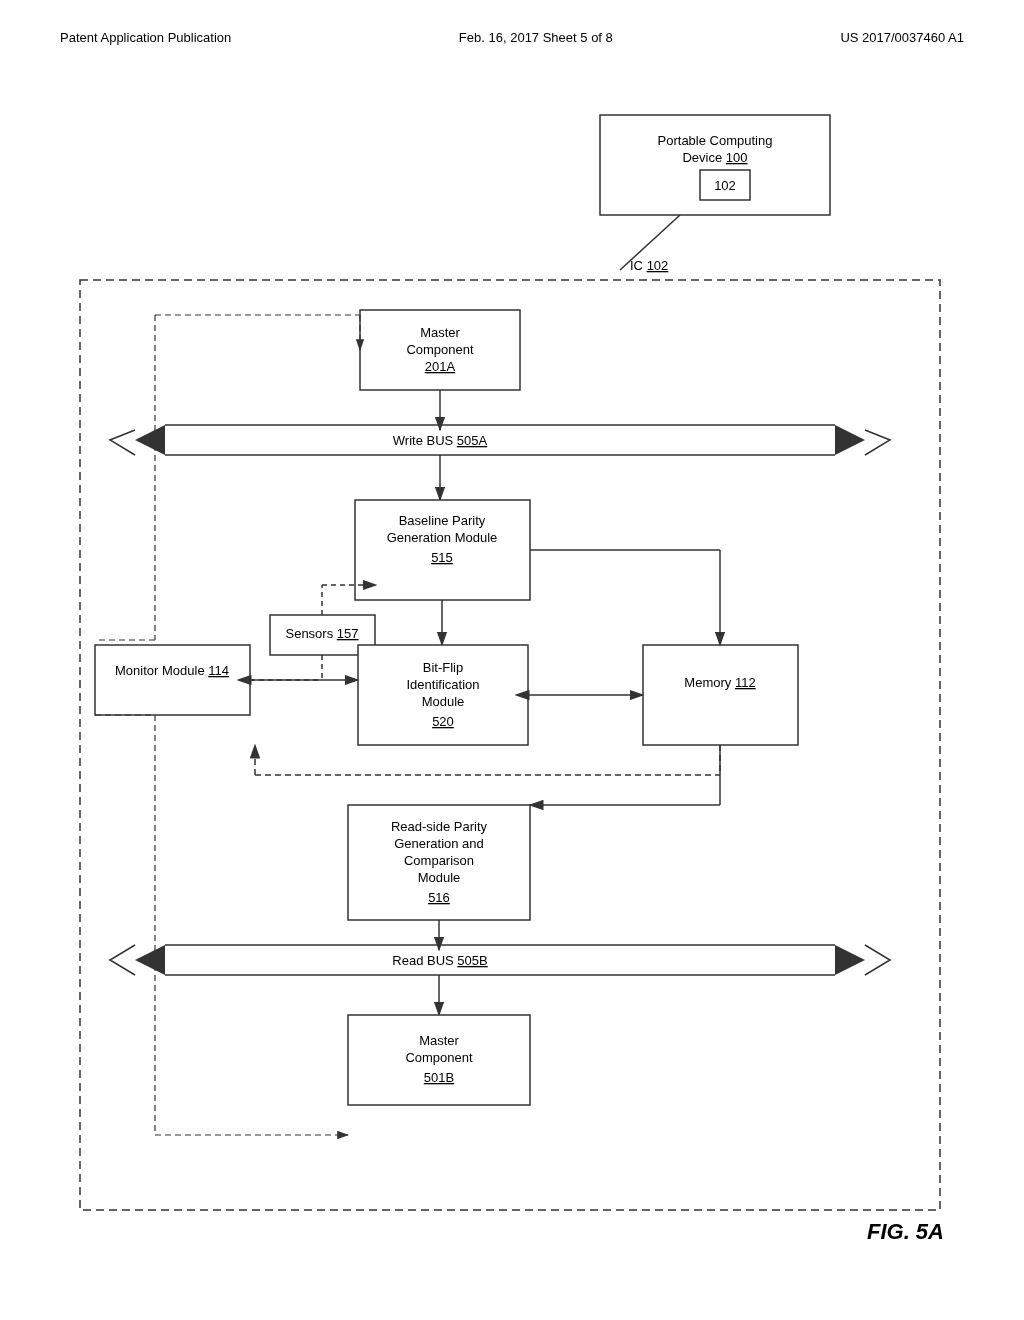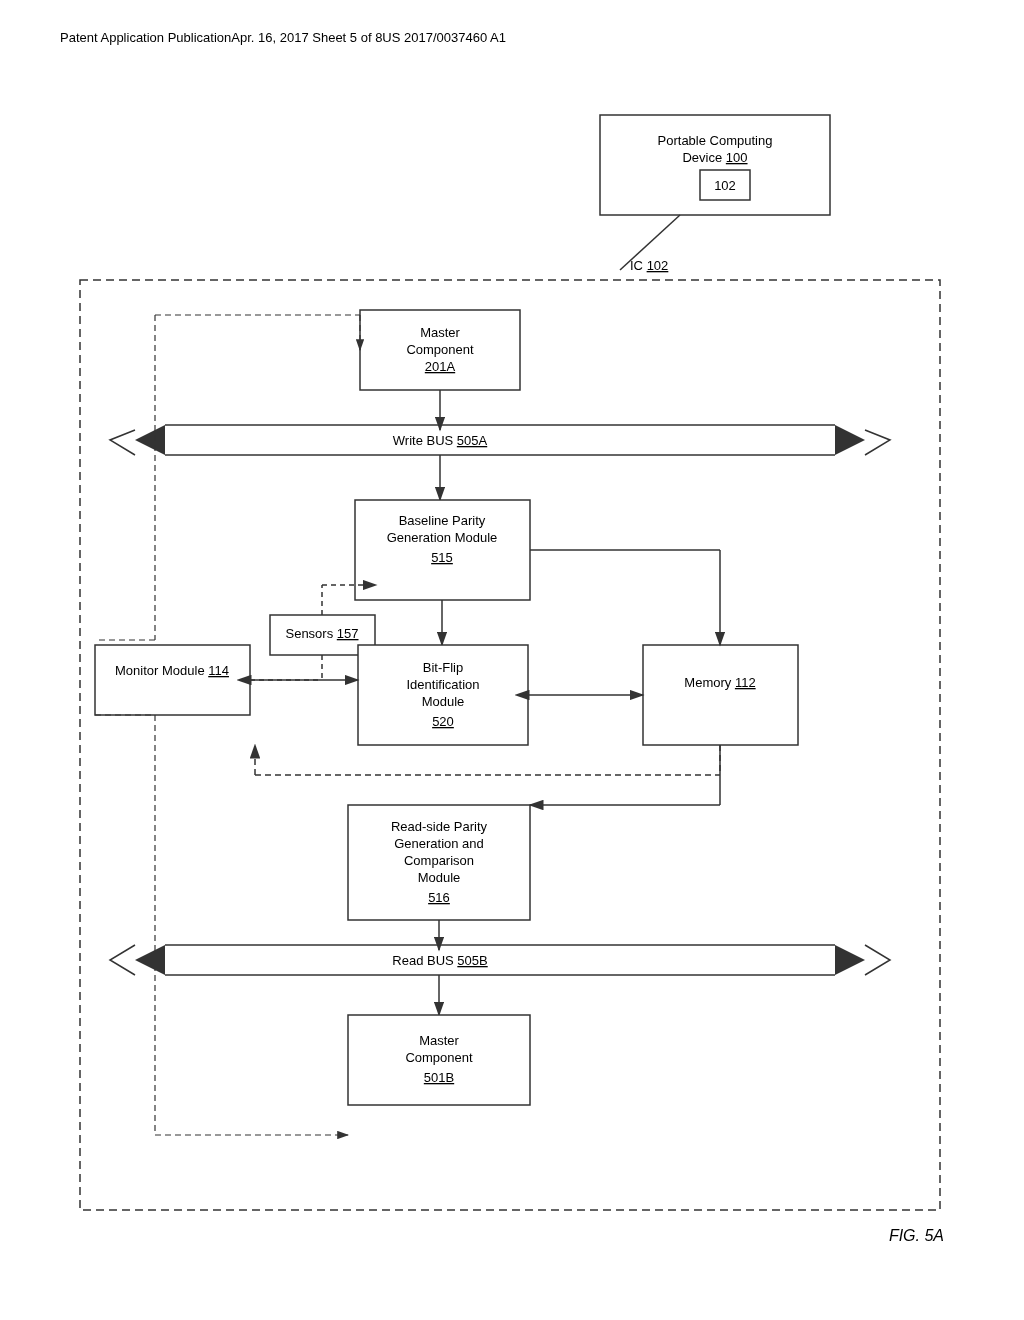--- a/index.html
+++ b/index.html
@@ -7,49 +7,49 @@
       width: 1024px;
       height: 1320px;
       background: #fff;
       font-family: Arial, sans-serif;
       position: relative;
       overflow: hidden;
     }
 
     .page-header {
       display: flex;
-      justify-content: flex-start;
+      justify-content: space-between;
       padding: 30px 60px 10px 60px;
       font-size: 13px;
       border-bottom: none;
     }
 
     .diagram-area {
       position: relative;
       width: 100%;
       height: 1220px;
     }
 
     
 
     .fig-caption {
       position: absolute;
       bottom: 30px;
       right: 80px;
-      font-size: 16px;
+      font-size: 22px;
       font-style: italic;
-      font-weight: normal;
+      font-weight: bold;
     }
   </style>
 </head>
 <body>
 
 <div class="page-header">
   <span>Patent Application Publication</span>
-  <span>Apr. 16, 2017  Sheet 5 of 8</span>
+  <span>Feb. 16, 2017  Sheet 5 of 8</span>
   <span>US 2017/0037460 A1</span>
 </div>
 
 <div class="diagram-area">
   <svg width="1024" height="1220" style="position:absolute;top:0;left:0;">
 
     <rect x="600" y="60" width="230" height="100" fill="white" stroke="#333" stroke-width="1.5"></rect>
     <text x="715" y="90" text-anchor="middle" font-family="Arial" font-size="13">Portable Computing</text>
     <text x="715" y="107" text-anchor="middle" font-family="Arial" font-size="13">Device <tspan text-decoration="underline">100</tspan></text>
 

